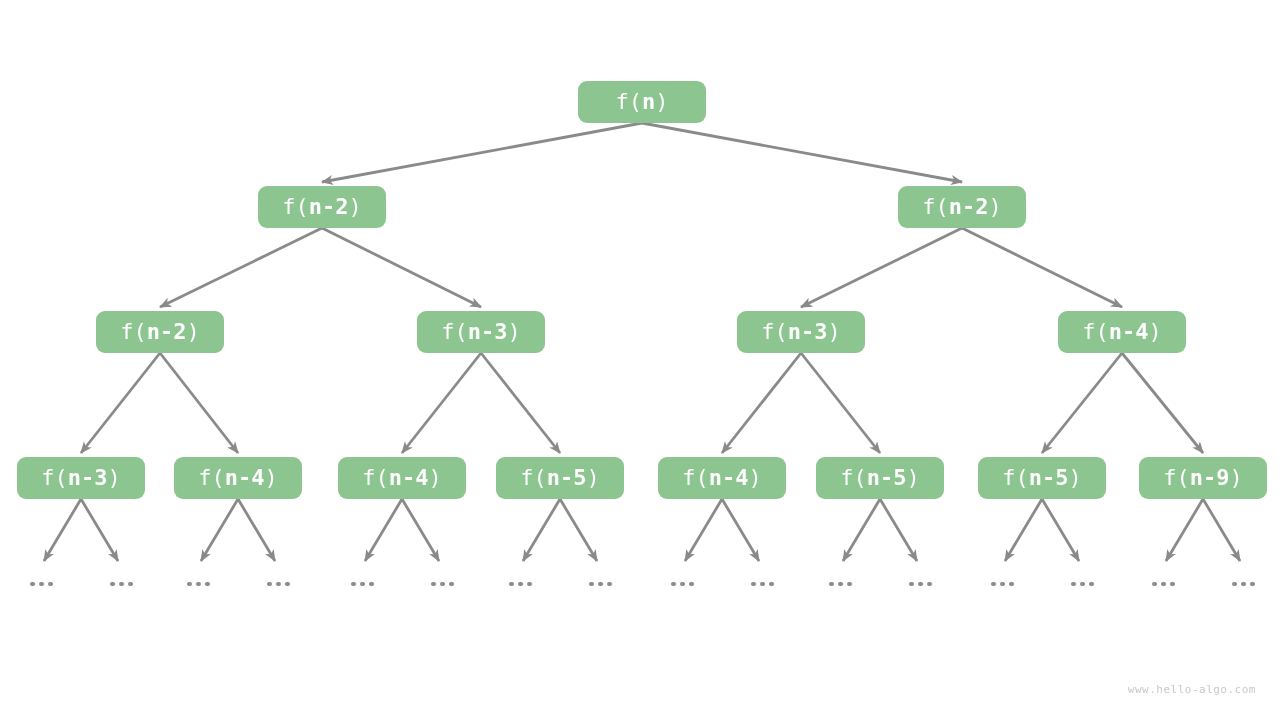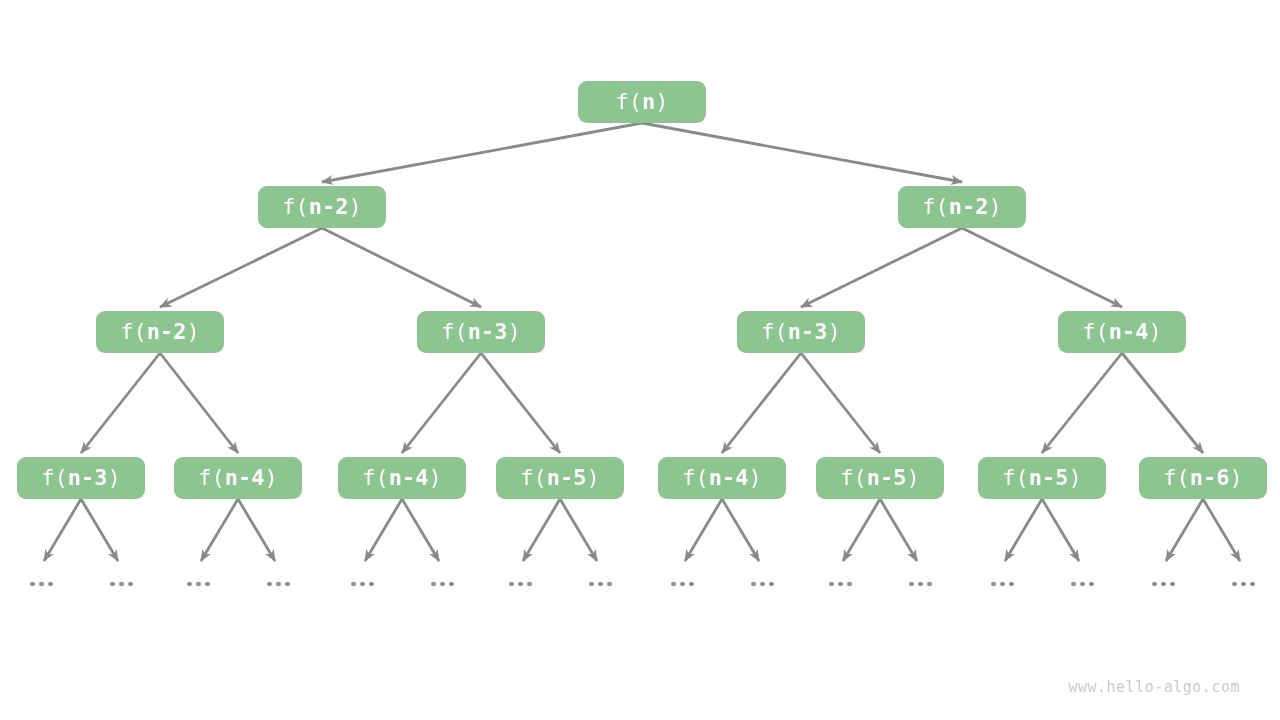--- a/index.html
+++ b/index.html
@@ -52,23 +52,23 @@
     z-index: 2;
   }
   .ellipsis-node .dot {
     width: 4.6px;
     height: 4.6px;
     border-radius: 50%;
     background: var(--dot-color, #8a8a8a);
   }
   .watermark {
     position: absolute;
-    right: 40px;
+    right: 24px;
     bottom: 24px;
-    font-size: 15px;
+    font-size: 11px;
     color: var(--watermark-color, #c9c9c9);
     letter-spacing: 0.5px;
     z-index: 2;
   }
 </style>
 </head>
 <body>
 
 <div class="canvas">
   <svg id="edges-layer" width="1280" height="720" viewBox="0 0 1280 720" xmlns="http://www.w3.org/2000/svg">
@@ -177,21 +177,21 @@
         <span class="var">n-5</span>
         <span class="post">)</span>
       </div>
       <div class="tree-node" style="left: 978px; top: 457px;">
         <span class="pre">f(</span>
         <span class="var">n-5</span>
         <span class="post">)</span>
       </div>
       <div class="tree-node" style="left: 1139px; top: 457px;">
         <span class="pre">f(</span>
-        <span class="var">n-6</span>
+        <span class="var">n-9</span>
         <span class="post">)</span>
       </div>
       <div class="ellipsis-node" aria-label="..." style="left: 30px; top: 581.7px;">
         <span class="dot"></span>
         <span class="dot"></span>
         <span class="dot"></span>
       </div>
       <div class="ellipsis-node" aria-label="..." style="left: 110px; top: 581.7px;">
         <span class="dot"></span>
         <span class="dot"></span>

